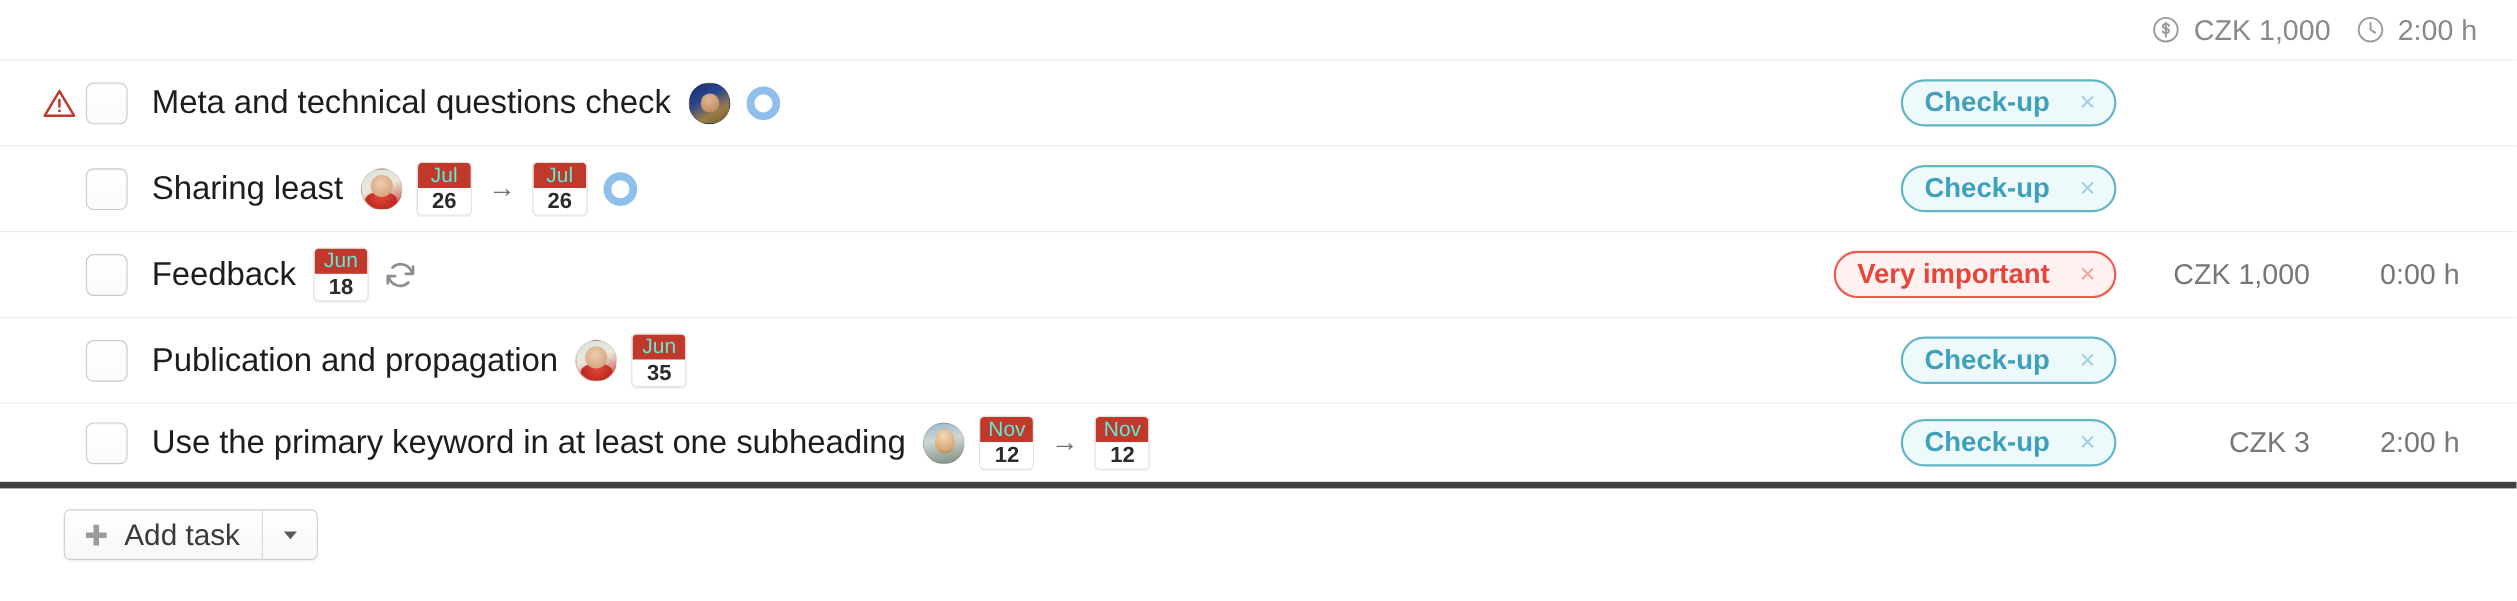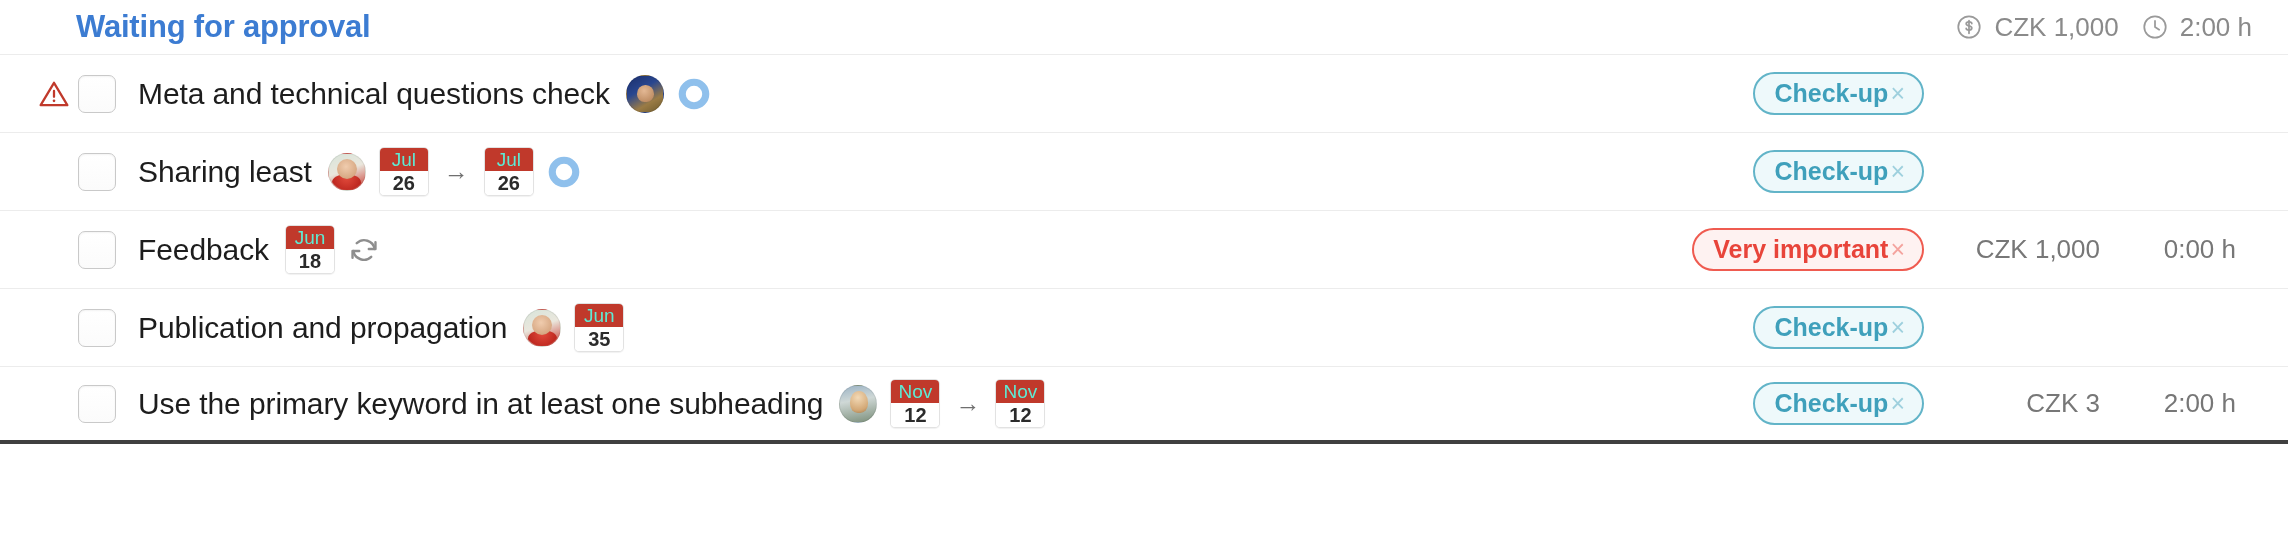--- a/index.html
+++ b/index.html
@@ -57,21 +57,21 @@
   .task-row {
     position: relative;
     height: 78px;
     display: flex;
     align-items: center;
     padding-left: 30px;
     padding-right: 52px;
     border-top: 1px solid #ececec;
     background: #fff;
   }
-  .task-row:last-of-type { border-bottom: 4px solid #404040; }
+  .task-row:last-of-type { border-bottom: 6px solid #404040; }
 
   .warn-slot {
     width: 48px;
     min-width: 48px;
     display: flex;
     align-items: center;
     justify-content: center;
   }
 
   .checkbox {
@@ -168,21 +168,21 @@
     margin-left: auto;
     display: flex;
     align-items: center;
     gap: 26px;
     white-space: nowrap;
   }
 
   .tag {
     display: inline-flex;
     align-items: center;
-    gap: 2px;
+    gap: 27px;
     border-radius: 999px;
     padding: 5px 17px 6px 19px;
     font-size: 25px;
     font-weight: bold;
     line-height: 1.15;
   }
   .tag-checkup {
     color: #3fa0bb;
     border: 2px solid #62b4c8;
     background: #eef9fb;
@@ -241,21 +241,20 @@
     justify-content: center;
     width: 50px;
   }
 </style>
 </head>
 <body>
 
 <div class="board">
 
   <div class="section-header">
-    <div class="section-title">Waiting for approval</div>
 
     <div class="header-stats">
       <div class="stat">
         <span class="ico">
           <svg width="28" height="28" viewBox="0 0 24 24" fill="none">
             <circle cx="12" cy="12" r="9.2" stroke="#9a9a9a" stroke-width="1.5"></circle>
             <path d="M12 6.6v10.8" stroke="#9a9a9a" stroke-width="1.5" stroke-linecap="round"></path>
             <path d="M14.4 9.1c0-.9-1.1-1.5-2.4-1.5s-2.4.7-2.4 1.7c0 2.4 4.8 1.2 4.8 3.6 0 1-1.1 1.7-2.4 1.7s-2.4-.6-2.4-1.5" stroke="#9a9a9a" stroke-width="1.5" stroke-linecap="round"></path>
           </svg>
         </span>
@@ -435,14 +434,33 @@
           <span class="money">CZK 3</span>
         </div>
         <div class="slot-time">
           <span class="time">2:00 h</span>
         </div>
       </div>
     </div>
 
   </div>
 
+  <div class="add-bar">
+    <div class="add-task">
+      <div class="add-main">
+        <span class="ico">
+          <svg width="25" height="25" viewBox="0 0 24 24">
+            <path d="M9.6 3h4.8v6.6H21v4.8h-6.6V21H9.6v-6.6H3V9.6h6.6V3Z" fill="#9b9b9b"></path>
+          </svg>
+        </span>
+        <span class="add-label">Add task</span>
+      </div>
+      <div class="add-caret">
+        <span class="ico">
+          <svg width="22" height="22" viewBox="0 0 24 24">
+            <path d="M5.5 9h13L12 16.5 5.5 9Z" fill="#5a5a5a"></path>
+          </svg>
+        </span>
+      </div>
+    </div>
+  </div>
 
 </div>
 
 </body></html>

